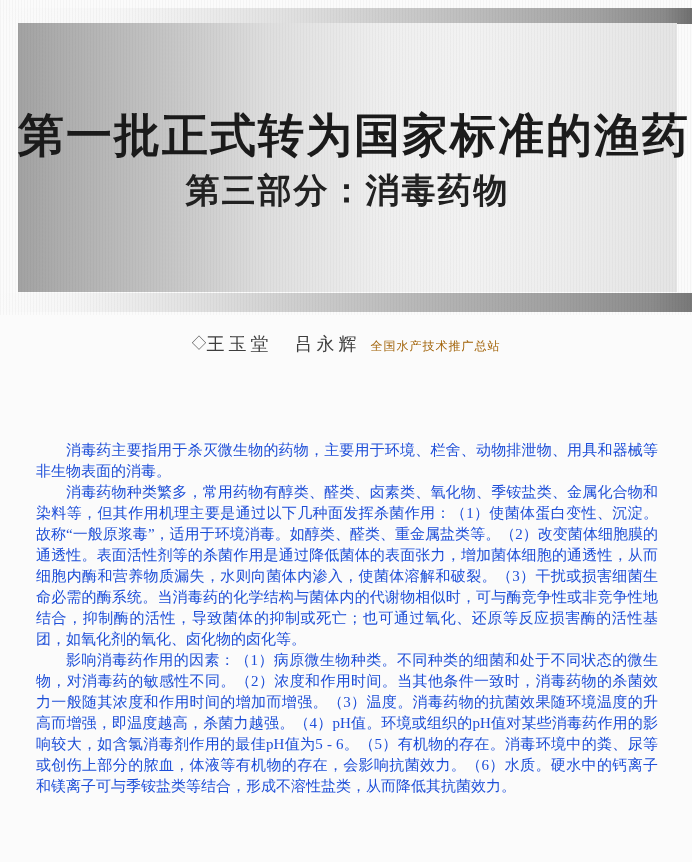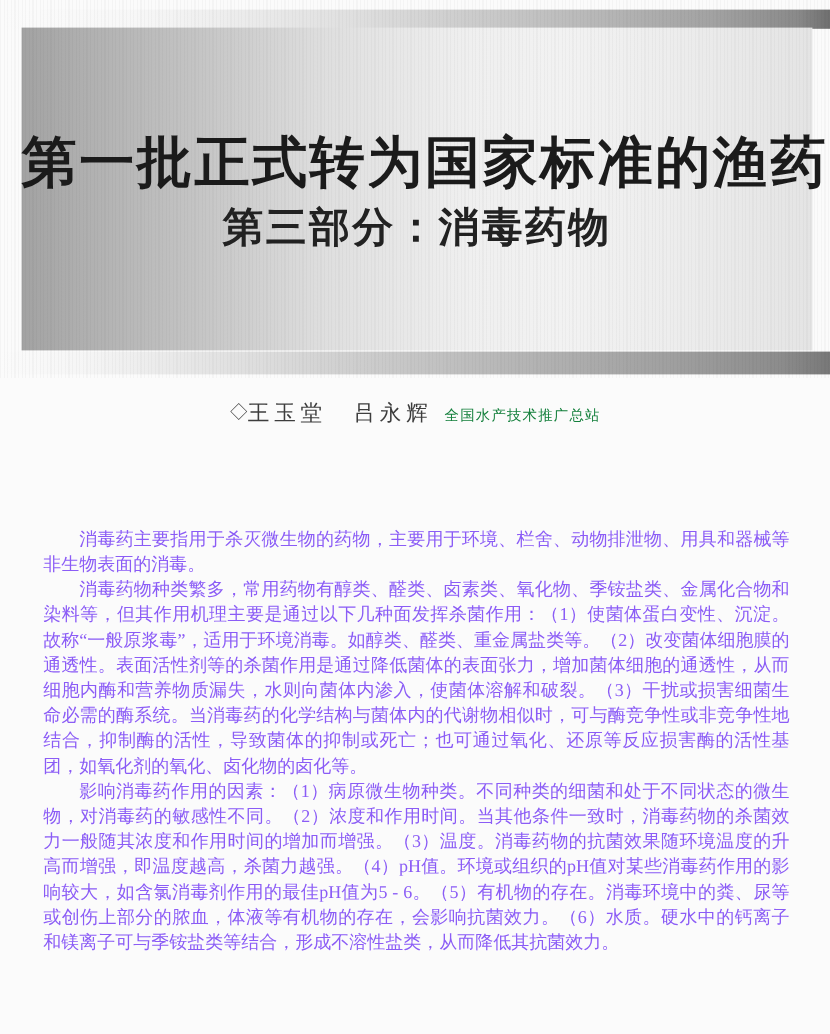--- a/index.html
+++ b/index.html
@@ -55,26 +55,26 @@
   .authors{
     position:absolute;left:0;top:332px;width:692px;
     text-align:center;color:#454545;white-space:nowrap;
   }
   .diamond{font-size:15px;vertical-align:2px;color:#4a4a4a;letter-spacing:0;}
   .author-names{
     font-size:18px;letter-spacing:4px;margin-left:0;
     font-family:Liberation Serif, serif;color:#3d3d3d;
   }
   .affiliation{
-    font-size:12px;letter-spacing:1px;margin-left:10px;color:#15803d;
+    font-size:12px;letter-spacing:1px;margin-left:10px;color:#a16207;
   }
   
   .body-text{
     position:absolute;left:36px;top:440px;width:622px;
-    color:#8b5cf6;font-size:15px;line-height:21px;
+    color:#1d4ed8;font-size:15px;line-height:21px;
     text-align:justify;
   }
   .body-text p{margin:0;text-indent:2em;}
 </style>
 </head>
 <body>
 
 <div class="page">
 
   <div class="header">

